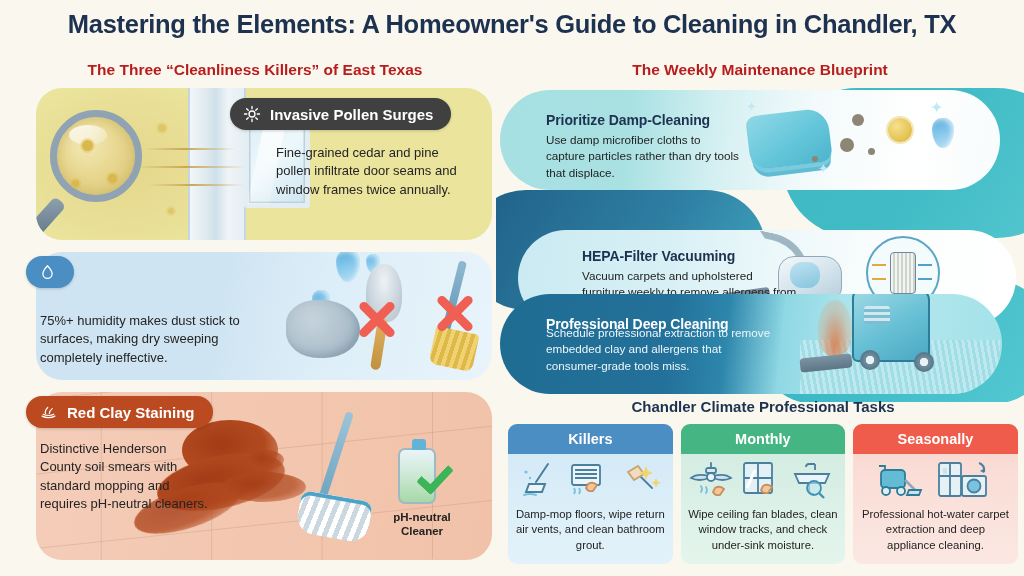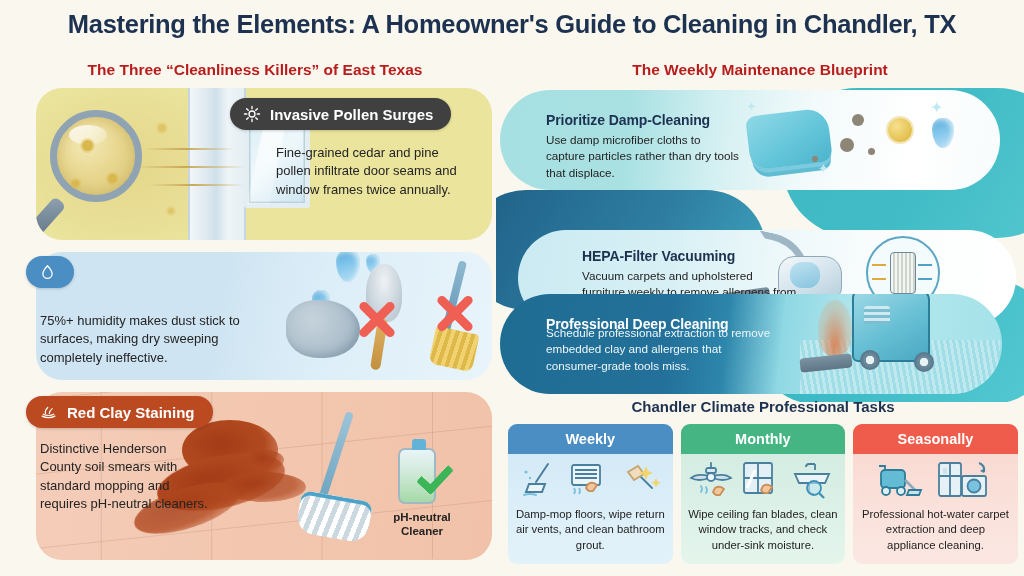--- a/index.html
+++ b/index.html
@@ -502,21 +502,21 @@
       <div class="rhead" id="rh-pro">Professional Deep Cleaning</div>
       <div class="rbody" id="rb-pro">Schedule professional extraction to remove embedded clay and allergens that consumer-grade tools miss.</div>
     </div>
   </div>
 
   <div class="tbl-title">Chandler Climate Professional Tasks</div>
 
   <div class="tbl">
 
     <div class="tcol" id="tcol-weekly">
-      <div class="tcol-head">Weekly</div>
+      <div class="tcol-head">Killers</div>
       <div class="tcol-icons">
         <span class="ic" style="left:12px;">
           <svg width="40" height="40" viewBox="0 0 40 40" fill="none" stroke="#4a7f9e" stroke-width="2" stroke-linecap="round">
             <path d="M28 4 L16 22"></path>
             <path d="M9 24 h16 l-3 8 h-16 z" fill="#eaf5fa"></path>
             <path d="M4 35 q6 -2 12 0" stroke="#7cc0de"></path>
             <circle cx="6" cy="12" r="1.6" fill="#7cc0de" stroke="none"></circle>
             <circle cx="10" cy="18" r="1.2" fill="#7cc0de" stroke="none"></circle>
           </svg>
         </span>

